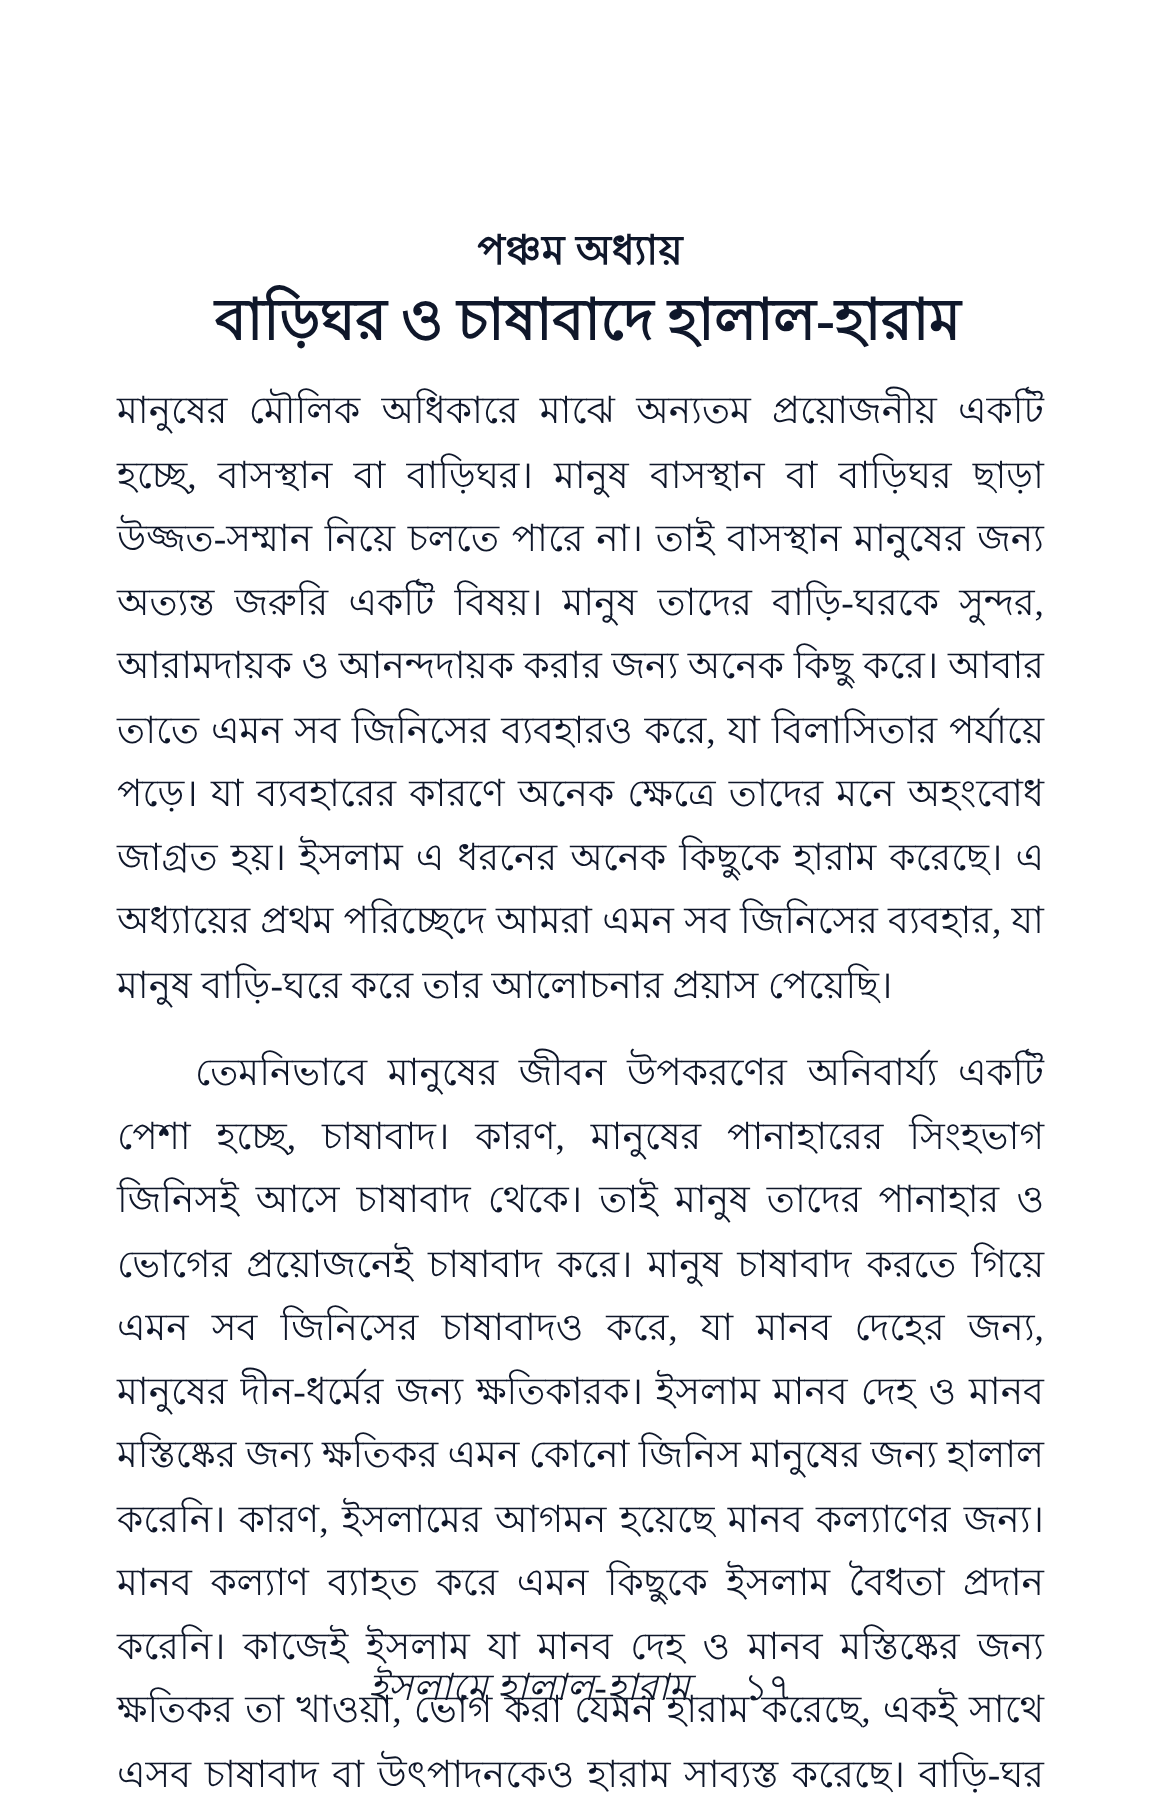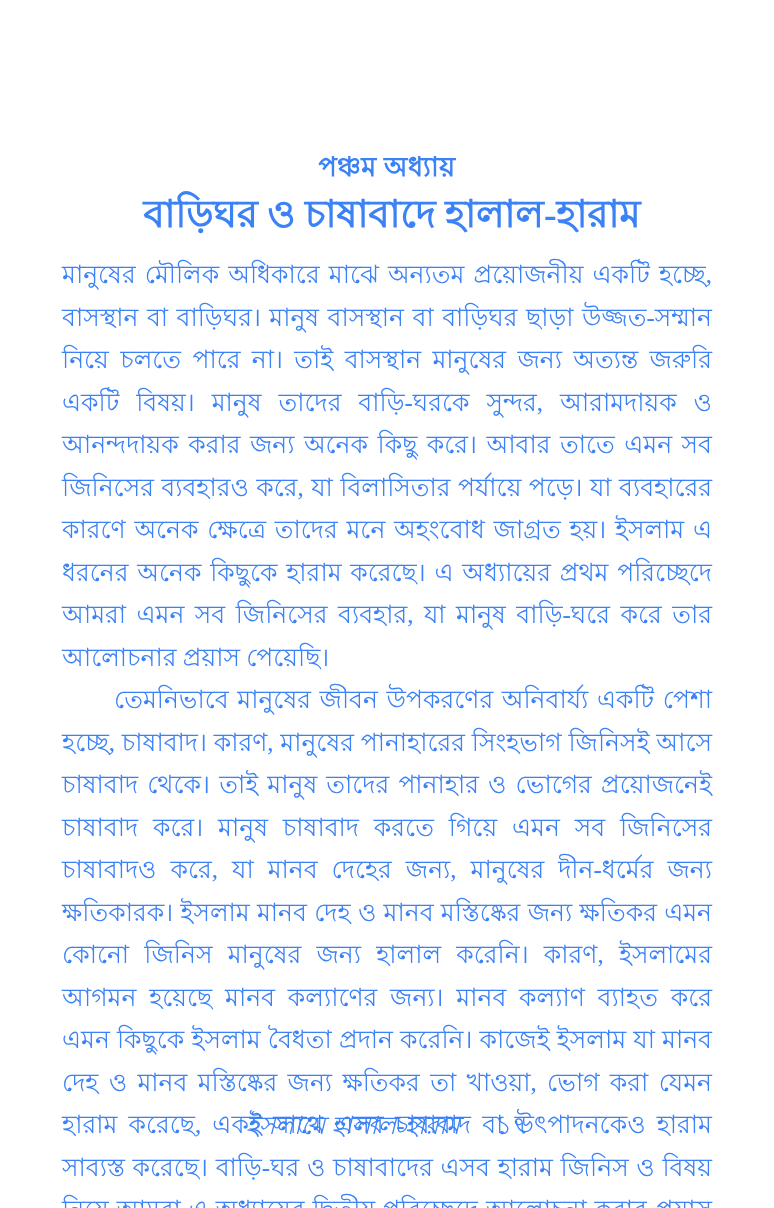--- a/index.html
+++ b/index.html
@@ -5,21 +5,21 @@
   html, body {
     margin: 0;
     padding: 0;
     background: #ffffff;
   }
   .page {
     position: relative;
     width: 774px;
     height: 1208px;
     background: #ffffff;
-    color: #3b82f6;
+    color: #0f172a;
     font-family: "Liberation Serif", "DejaVu Serif", serif;
     overflow: hidden;
     box-sizing: border-box;
   }
   .page-header {
     padding-top: 150px;
     text-align: center;
   }
   .chapter-label {
     font-size: 27px;
@@ -34,21 +34,21 @@
     line-height: 48px;
     padding-left: 20px;
   }
   .body-text {
     margin: 16px 62px 0 62px;
     font-size: 25px;
     line-height: 42.5px;
     text-align: justify;
   }
   .body-text p {
-    margin: 0;
+    margin: 16px;
   }
   .body-text p.indented {
     text-indent: 52px;
   }
   .page-footer {
     position: absolute;
     left: 62px;
     right: 62px;
     bottom: 66px;
     display: flex;

